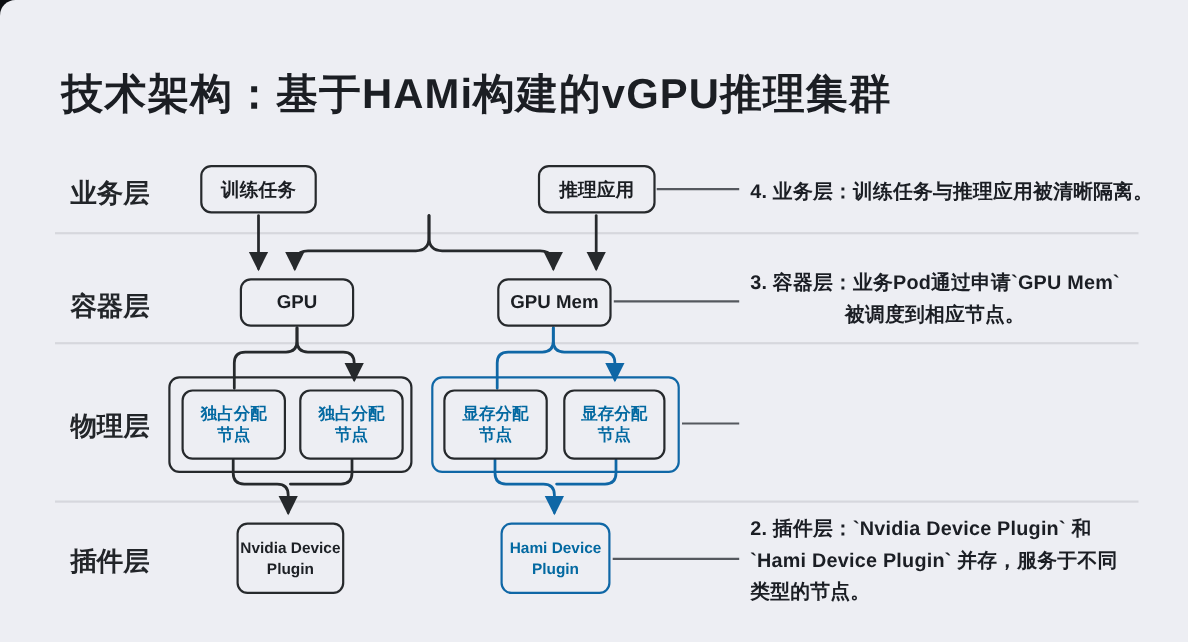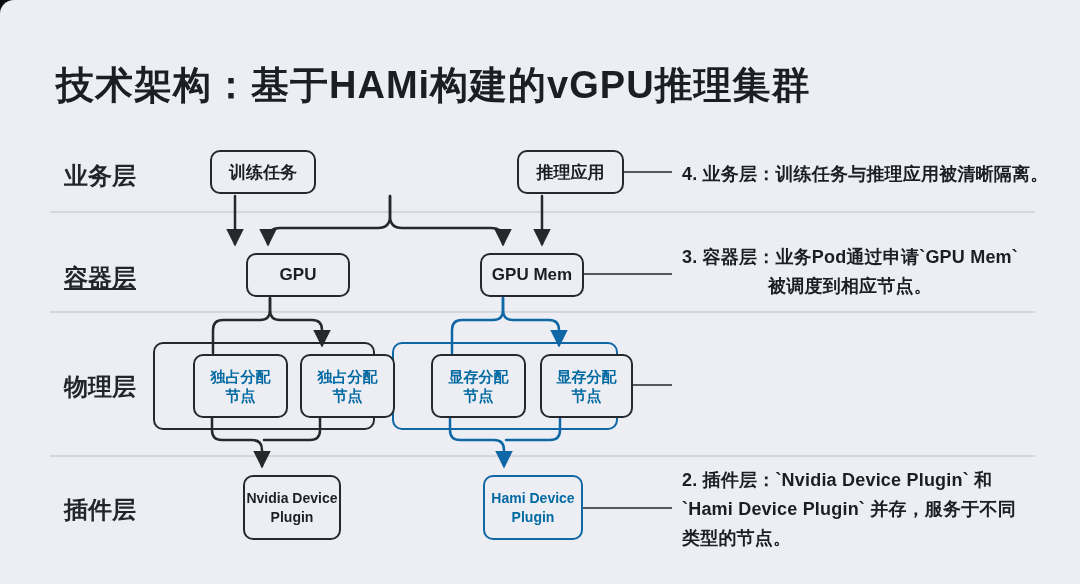--- a/index.html
+++ b/index.html
@@ -15,21 +15,21 @@
     left:56px;top:60px;font-size:38px;font-weight:800;letter-spacing:1px;
     color:#1b1e23;white-space:nowrap;z-index:4;
   }
   .divider{left:50px;width:985px;height:1.5px;background:#d6d7dd;z-index:1;}
   .layer-label{
     left:64px;font-size:24px;font-weight:700;color:#222529;z-index:4;white-space:nowrap;
   }
   .node{
     box-sizing:border-box;background:#edeef3;border:2.5px solid #26292c;border-radius:10px;
     display:flex;align-items:center;justify-content:center;flex-direction:column;
-    z-index:3;text-align:left;margin-left:28px;
+    z-index:3;text-align:left;
   }
   .node .lbl{font-size:17px;font-weight:600;color:#1b1e23;white-space:nowrap;}
   .node .sm{font-size:15px;font-weight:700;line-height:19px;color:#0369a1;white-space:nowrap;}
   .node .plg{font-size:14px;font-weight:600;line-height:18.5px;white-space:nowrap;}
   .group{
     box-sizing:border-box;border:2.5px solid #26292c;border-radius:10px;
     background:transparent;z-index:1;
   }
   .group.blue{border-color:#0f67a6;}
   .node.blue{border-color:#0f67a6;}
@@ -45,21 +45,21 @@
 
 <div class="stage">
 
   <div class="abs title">技术架构：基于HAMi构建的vGPU推理集群</div>
 
   <div class="abs divider" style="top:211px;"></div>
   <div class="abs divider" style="top:311px;"></div>
   <div class="abs divider" style="top:455px;"></div>
 
   <div class="abs layer-label" style="top:160px;">业务层</div>
-  <div class="abs layer-label" style="top:262px;text-decoration:underline;">容器层</div>
+  <div class="abs layer-label" style="top:262px;">容器层</div>
   <div class="abs layer-label" style="top:371px;">物理层</div>
   <div class="abs layer-label" style="top:494px;">插件层</div>
 
   <div class="abs group" style="left:153px;top:342px;width:222px;height:88px;"></div>
   <div class="abs group blue" style="left:392px;top:342px;width:226px;height:88px;"></div>
 
   <svg class="wires" width="1080" height="584" viewBox="0 0 1080 584">
     <defs>
       <marker id="arrow-dark" markerWidth="9" markerHeight="9" refX="6.5" refY="4" orient="auto">
         <path d="M0.5,0.5 L7.5,4 L0.5,7.5 Z" fill="#26292c"></path>

